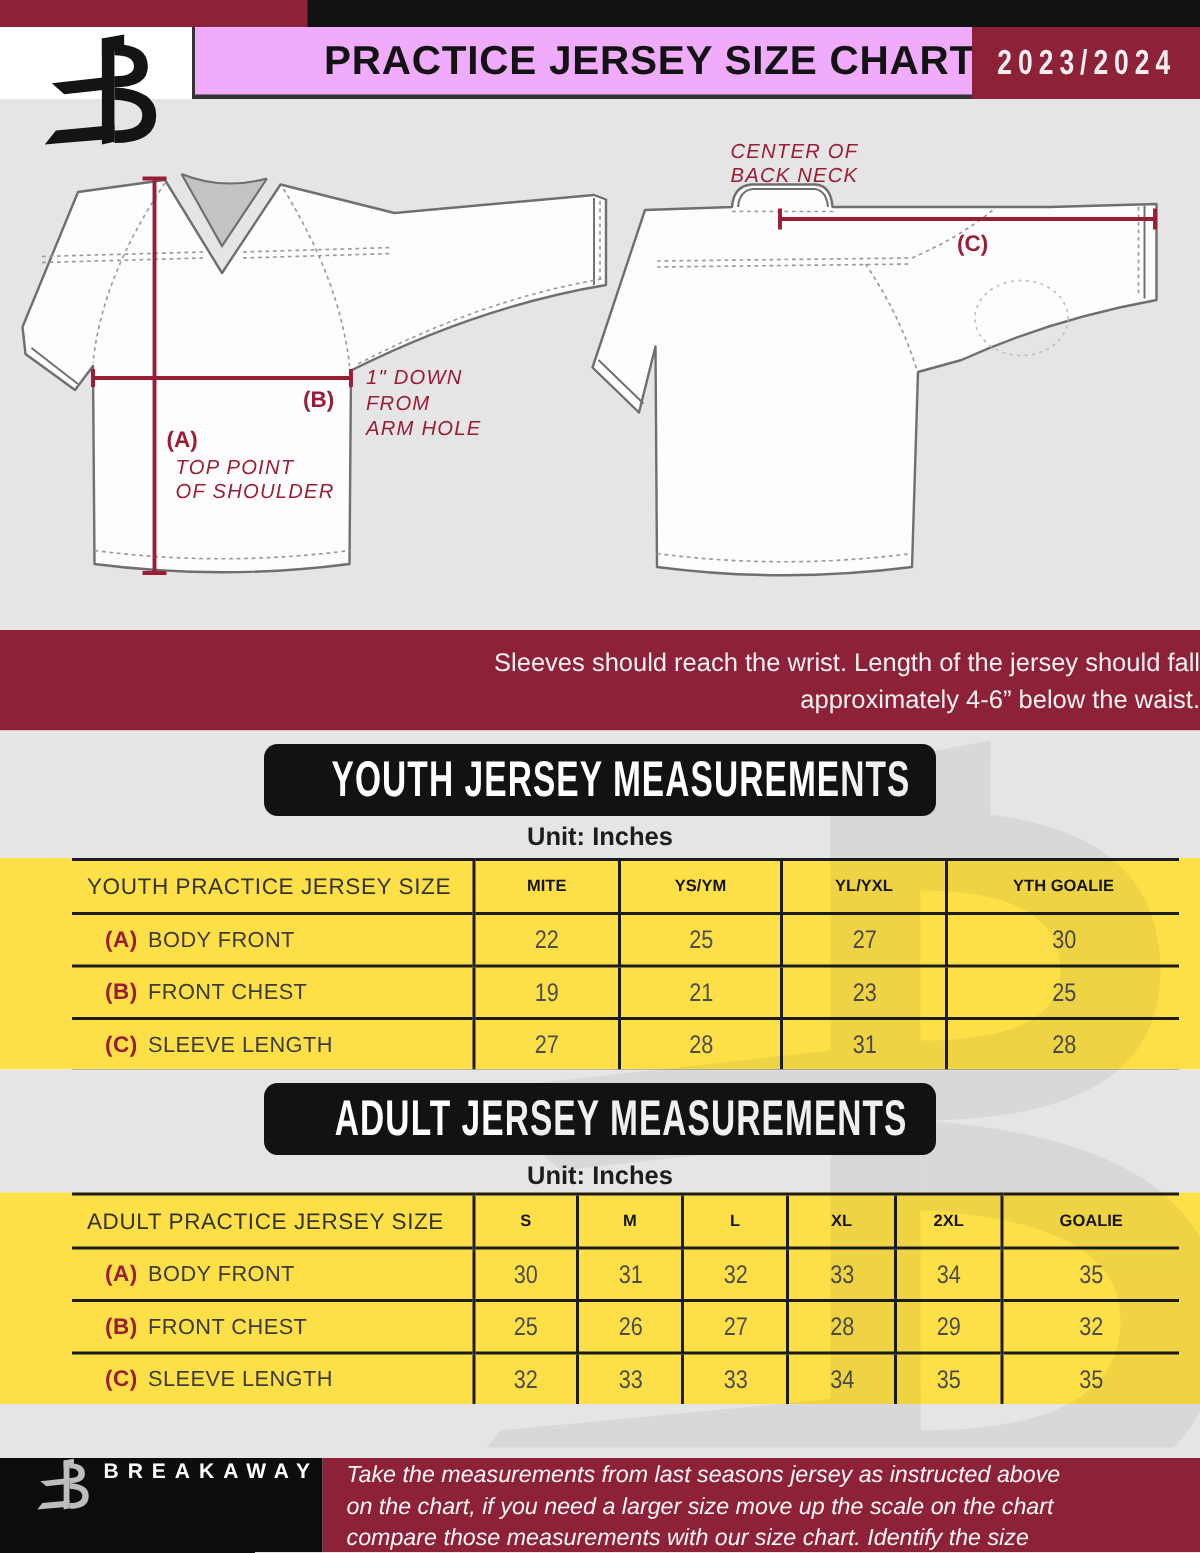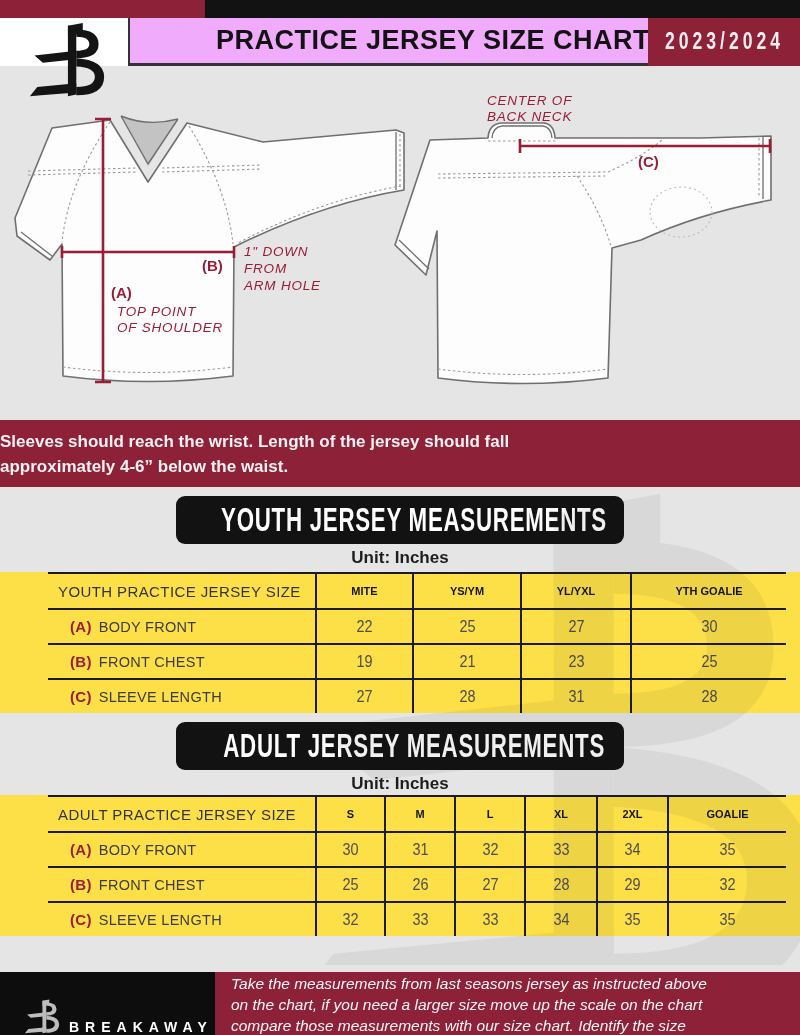--- a/index.html
+++ b/index.html
@@ -17,21 +17,21 @@
   .season-text{display:inline-block;transform:scale(.8,1.05);color:#f5eef0;font-size:22px;
                font-weight:bold;letter-spacing:5px;white-space:nowrap;}
   .brand-logo{position:absolute;left:28px;top:22px;width:78px;height:78px;z-index:3;}
   
   .diagram-wrap{position:absolute;top:66px;left:0;width:800px;height:354px;background:#e5e5e6;}
   svg text{font-family:"Liberation Sans",sans-serif;}
   .m-tag{font-size:15px;font-weight:bold;fill:#9a1d36;}
   .m-note{font-size:13.5px;font-style:italic;fill:#9a1d36;letter-spacing:.8px;}
   
   .notice{position:absolute;top:420px;left:0;width:800px;height:67px;background:#8c2138;
-          color:#f7f1f3;text-align:left;font-size:17px;line-height:25px;padding-top:9px;box-sizing:border-box;font-weight:bold;}
+          color:#f7f1f3;text-align:right;font-size:17px;line-height:25px;padding-top:9px;box-sizing:border-box;}
   
   .band{position:absolute;left:0;width:800px;background:#e5e5e6;text-align:center;}
   .band1{top:487px;height:85px;}
   .band2{top:713px;height:82px;}
   .band3{top:936px;height:36px;}
   .pill{margin:9px auto 0 auto;width:420px;height:48px;background:#121212;border-radius:9px;
         display:flex;align-items:center;justify-content:center;padding-left:28px;}
   .pill-text{display:inline-block;transform:scale(.72,1.08);color:#fff;font-size:31px;font-weight:bold;
              letter-spacing:1px;white-space:nowrap;}
   .unit{margin-top:4px;font-size:17px;font-weight:bold;color:#1d1d1d;}
@@ -44,21 +44,21 @@
   td.val,th.col{border-left:2px solid #1c1c1c;text-align:center;}
   tr.hdr{height:36px;} tr.row{height:35px;}
   th.sizehdr{text-align:left;padding-left:10px;font-weight:normal;font-size:15px;
              letter-spacing:.4px;color:#333;white-space:nowrap;}
   th.col{font-size:11px;font-weight:bold;color:#151515;}
   td.lbl{text-align:left;padding-left:22px;font-size:14.5px;color:#3c3c3c;letter-spacing:.3px;white-space:nowrap;}
   td.lbl .tag{color:#9a1d36;font-weight:bold;margin-right:7px;font-size:15px;}
   .num{display:inline-block;transform:scaleX(.85);font-size:17px;color:#4d4d4d;}
   
   .footer{position:absolute;top:972px;left:0;width:800px;height:63px;display:flex;}
-  .footer-black{width:215px;height:63px;background:#0d0d0d;position:relative;display:flex;align-items:flex-end;}
+  .footer-black{width:215px;height:63px;background:#0d0d0d;position:relative;display:flex;align-items:flex-start;}
   .footer-logo{width:36px;height:36px;margin-left:24px;}
   .footer-brand{color:#fff;font-size:14px;font-weight:bold;letter-spacing:6px;margin-left:9px;white-space:nowrap;}
   .footer-maroon{flex:1;background:#8c2138;color:#fbf6f7;font-size:15.5px;line-height:21px;
                  padding:1px 10px 0 16px;box-sizing:border-box;display:flex;flex-direction:column;justify-content:center;font-style:italic;}
   
   .wm{position:absolute;top:487px;left:0;width:800px;height:478px;overflow:hidden;pointer-events:none;z-index:5;}
   .wm svg{position:absolute;left:267px;top:0px;opacity:.06;}
 </style>
 </head>
 <body>

